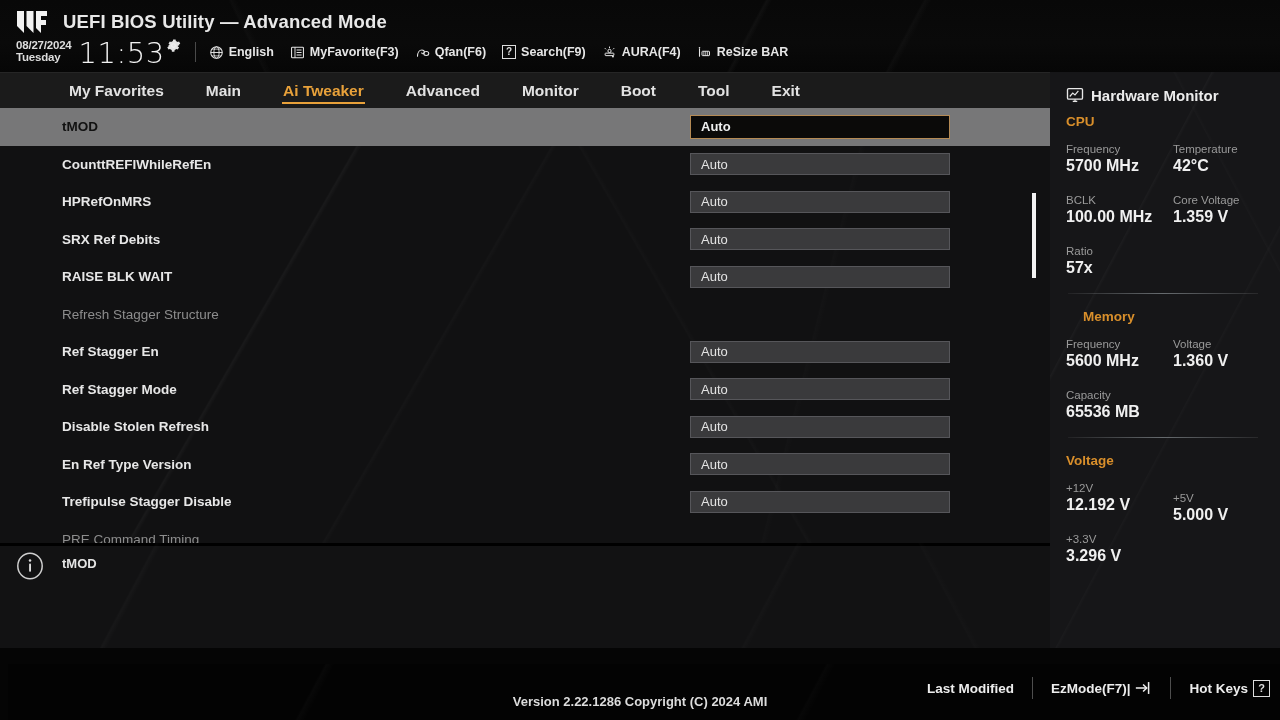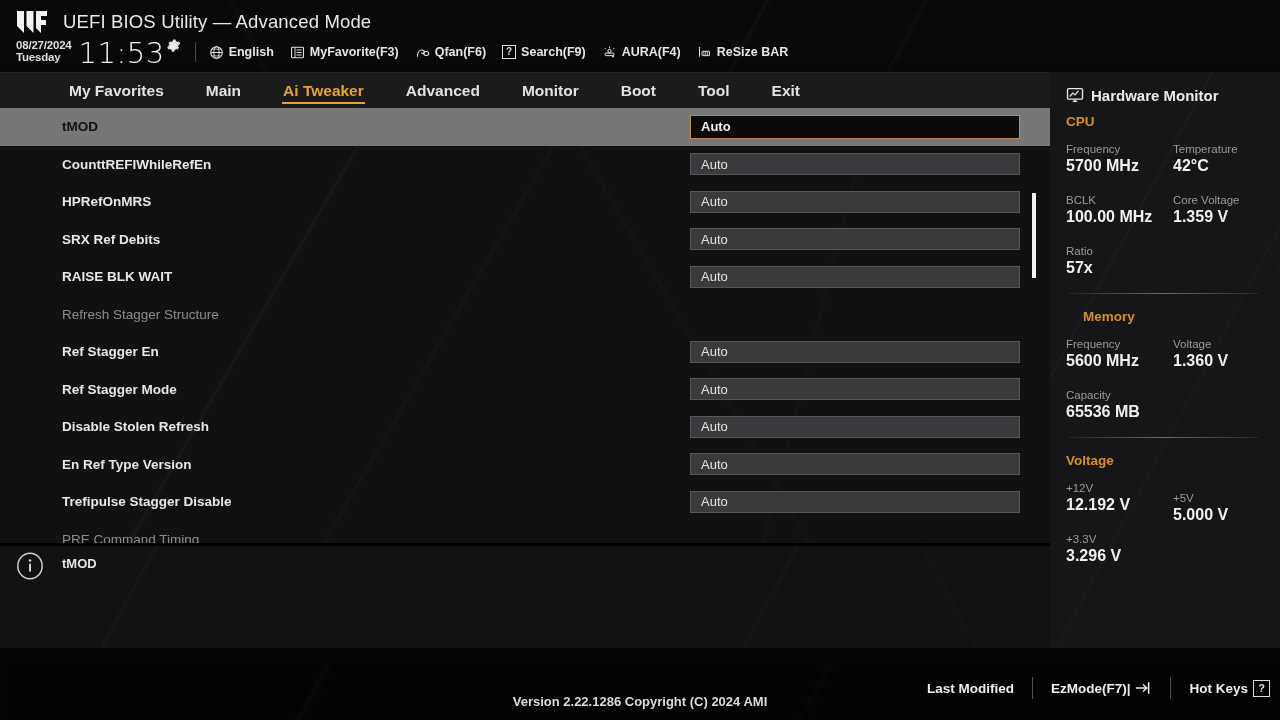--- a/index.html
+++ b/index.html
@@ -28,21 +28,21 @@
       linear-gradient(118deg, transparent 0 70%, rgba(255,255,255,.022) 70.2%, transparent 70.7%),
       linear-gradient(64deg, transparent 0 20%, rgba(255,255,255,.018) 20.2%, transparent 20.7%);
     pointer-events: none;
   }
   #title-row {
     position: absolute; left: 16px; top: 9px;
     display: flex; align-items: center; gap: 13px;
   }
   .tuf-logo { width: 34px; height: 26px; display:block; }
   #app-title {
-    color: #e8e8e8; font-size: 18.5px; font-weight: normal; letter-spacing: .15px;
+    color: #e8e8e8; font-size: 18.5px; font-weight: bold; letter-spacing: .15px;
     white-space: nowrap;
   }
   #meta-row {
     position: absolute; left: 16px; top: 36px;
     display: flex; align-items: center; height: 32px;
   }
   .datestack { display:flex; flex-direction:column; line-height:1.02; margin-right: 7px; }
   .datestack .d1 { color:#ddd; font-size:11.5px; font-weight:bold; letter-spacing:-.2px;}
   .datestack .d2 { color:#ddd; font-size:11.5px; font-weight:bold; letter-spacing:-.2px;}
   #clock { color:#f2f2f2; font-size:29px; font-weight:300; letter-spacing:.5px; line-height:1;
@@ -90,21 +90,21 @@
     position:relative; height:37.5px; display:flex; align-items:center;
   }
   .opt-row.selected { background:#777778; }
   .opt-label {
     position:absolute; left:62px; color:#e7e7e7; font-size:13.5px; font-weight:bold;
     white-space:nowrap;
   }
   .opt-row.section .opt-label { color:#8d8d8d; font-weight:normal; }
   .opt-row.selected .opt-label { color:#111; }
   .val-box {
-    position:absolute; left:690px; width:330px; height:22px;
+    position:absolute; left:690px; width:260px; height:22px;
     background:#3a3a3c; border:1px solid #56565a;
     display:flex; align-items:center; padding-left:10px;
   }
   .val-box .vtxt { color:#e3e3e3; font-size:13px; }
   .opt-row.selected .val-box {
     background:#0b0a09; border:1.5px solid #b58a54; height:24px;
   }
   .opt-row.selected .val-box .vtxt { color:#efefef; font-weight:bold; }
 
   

